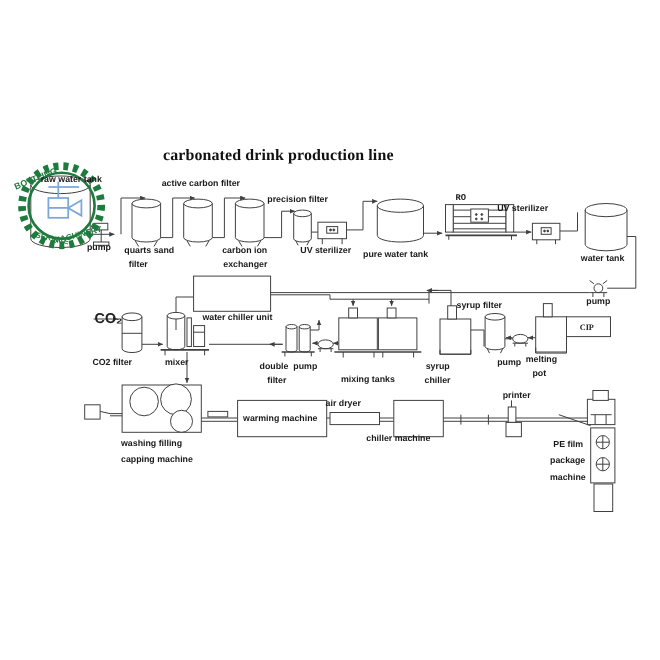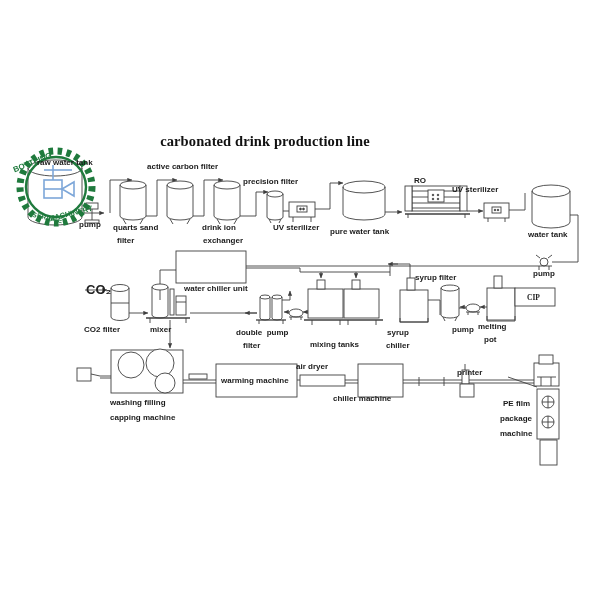--- a/index.html
+++ b/index.html
@@ -27,40 +27,40 @@
     font-family: "Liberation Sans", sans-serif;
     font-size: 8px;
     font-weight: bold;
     color: #1a1a1a;
     line-height: 11px;
     white-space: pre;
     letter-spacing: 0px;
   }
   #page-title {
     position: absolute;
-    left: 16px;
+    left: 4px;
     top: 133px;
     width: 498px;
     text-align: center;
     font-family: "Liberation Serif", serif;
     font-size: 14.5px;
     font-weight: bold;
     color: #111111;
     letter-spacing: 0.1px;
   }
   .cip-text {
     position: absolute;
     font-family: "Liberation Serif", serif;
     font-size: 7.5px;
     font-weight: bold;
     color: #222;
   }
   .ro-text {
     position: absolute;
-    font-family: Liberation Sans, sans-serif;
+    font-family: Liberation Mono, monospace;
     font-size: 8px;
     font-weight: bold;
     color: #1a1a1a;
     text-align: right;
   }
   .co2-text {
     position: absolute;
     font-family: "Liberation Sans", sans-serif;
     font-size: 13px;
     color: #222;
@@ -427,21 +427,21 @@
 
   <div class="lbl" style="left:12px;top:157px;color:#1f7a3d;font-size:8px;transform:rotate(-22deg);">BOTTLING</div>
   <div class="lbl" style="left:48px;top:208px;color:#1f7a3d;font-size:7.5px;transform:rotate(-14deg);">MACHINERY</div>
   <div class="lbl" style="left:32px;top:212px;color:#1f7a3d;font-size:7px;transform:rotate(12deg);opacity:0.95;">SERVICE</div>
 
   <div class="lbl" style="left:37px;top:157px;">raw water tank</div>
   <div class="lbl" style="left:79px;top:219px;">pump</div>
   <div class="lbl" style="left:113px;top:222px;">quarts sand</div>
   <div class="lbl" style="left:117px;top:235px;">filter</div>
   <div class="lbl" style="left:147px;top:161px;">active carbon filter</div>
-  <div class="lbl" style="left:202px;top:222px;">drink ion</div>
+  <div class="lbl" style="left:202px;top:222px;">carbon ion</div>
   <div class="lbl" style="left:203px;top:235px;">exchanger</div>
   <div class="lbl" style="left:243px;top:176px;">precision filter</div>
   <div class="lbl" style="left:273px;top:222px;">UV sterilizer</div>
   <div class="lbl" style="left:330px;top:226px;">pure water tank</div>
   <div class="ro-text" style="left:414px;top:176px;">RO</div>
   <div class="lbl" style="left:452px;top:184px;">UV sterilizer</div>
   <div class="lbl" style="left:528px;top:229px;">water tank</div>
   <div class="lbl" style="left:533px;top:268px;">pump</div>
 
   <div class="lbl" style="left:184px;top:283px;">water chiller unit</div>
@@ -457,18 +457,18 @@
   <div class="lbl" style="left:452px;top:324px;">pump</div>
   <div class="lbl" style="left:478px;top:321px;">melting</div>
   <div class="lbl" style="left:484px;top:334px;">pot</div>
   <div class="cip-text" style="left:527px;top:293px;">CIP</div>
 
   <div class="lbl" style="left:110px;top:397px;">washing filling</div>
   <div class="lbl" style="left:110px;top:412px;">capping machine</div>
   <div class="lbl" style="left:221px;top:375px;">warming machine</div>
   <div class="lbl" style="left:296px;top:361px;">air dryer</div>
   <div class="lbl" style="left:333px;top:393px;">chiller machine</div>
-  <div class="lbl" style="left:457px;top:367px;">printer</div>
+  <div class="lbl" style="left:457px;top:354px;">printer</div>
   <div class="lbl" style="left:503px;top:398px;">PE film</div>
   <div class="lbl" style="left:500px;top:413px;">package</div>
   <div class="lbl" style="left:500px;top:428px;">machine</div>
 
 </div>
 
 </body></html>

